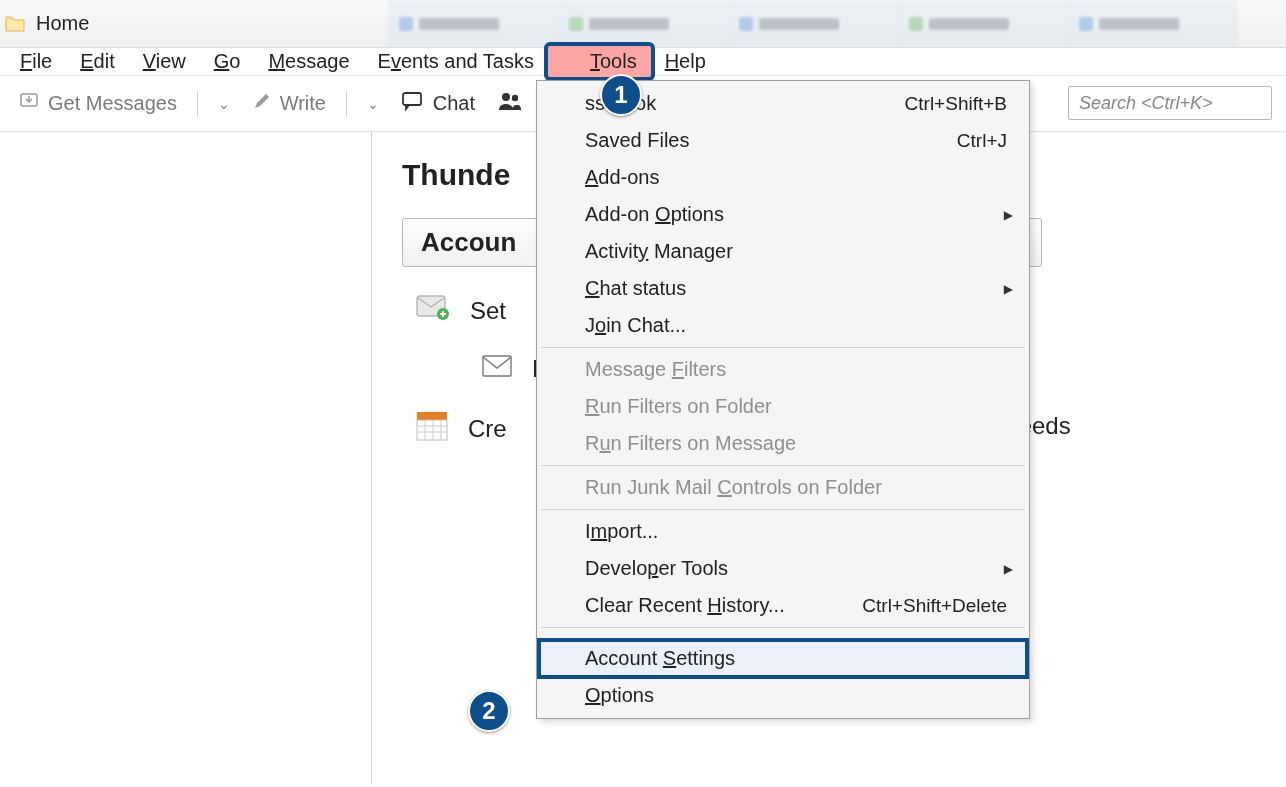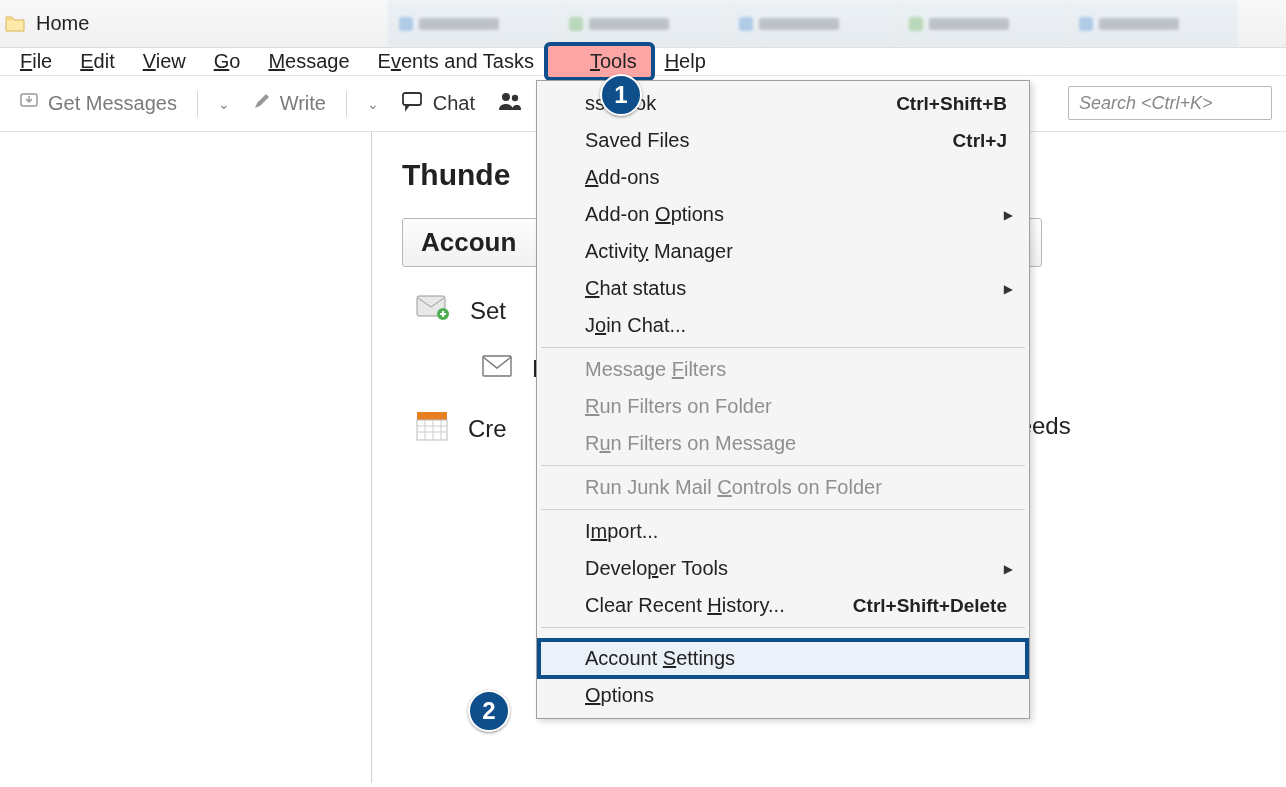--- a/index.html
+++ b/index.html
@@ -34,21 +34,21 @@
 .main-pane { flex:1; padding: 26px 30px; position:relative; }
 .main-title { font-size:30px; font-weight:bold; margin-bottom:26px; }
 .accounts-header { font-size:26px; font-weight:bold; border:1px solid #b7b7b7; border-radius:3px; padding:8px 18px; background:linear-gradient(#fdfdfd,#f1f1f1); display:inline-block; width: 640px; }
 .account-row { display:flex; align-items:center; gap:20px; margin-top: 28px; font-size:24px; padding-left:14px;}
 .feeds-text { position:absolute; left: 632px; top: 280px; font-size:24px; }
 
 
 .dropdown { position:absolute; left: 536px; top: 80px; width: 494px; background:#f5f5f5; border:1px solid #a0a0a0; box-shadow: 3px 3px 6px rgba(0,0,0,.15); z-index:10; font-size:20px; padding: 4px 2px; }
 .dd-item { display:flex; align-items:center; justify-content:space-between; padding: 7px 20px 7px 46px; color:#222; position:relative;}
 .dd-item.disabled { color:#8f8f8f; }
-.dd-item .shortcut { color:#222; font-size:19px;font-weight:bold; }
+.dd-item .shortcut { color:#222; font-size:19px; }
 .dd-item .arrow { position:absolute; right:14px; font-size:12px; color:#333; }
 .dd-sep { height:1px; background:#d2d2d2; margin:3px 2px; }
 .dd-item.highlighted { outline:4px solid #0e4f8b; outline-offset:-2px; background:#eaf1f8;margin-top:12px; }
 
 
 .callout { position:absolute; width:42px; height:42px; border-radius:50%; background:#0e4f8b; color:#fff; font-size:24px; font-weight:bold; display:flex; align-items:center; justify-content:center; z-index:20; border:2px solid #fff; box-shadow:0 1px 3px rgba(0,0,0,.4);}
 .callout-1 { left: 600px; top: 74px; }
 .callout-2 { left: 468px; top: 690px; }
 
 

